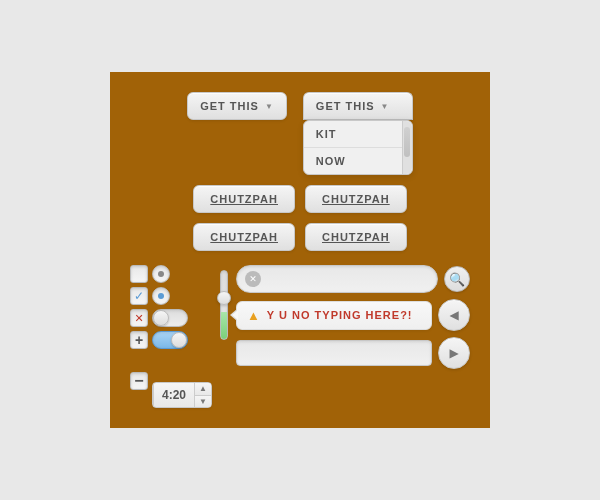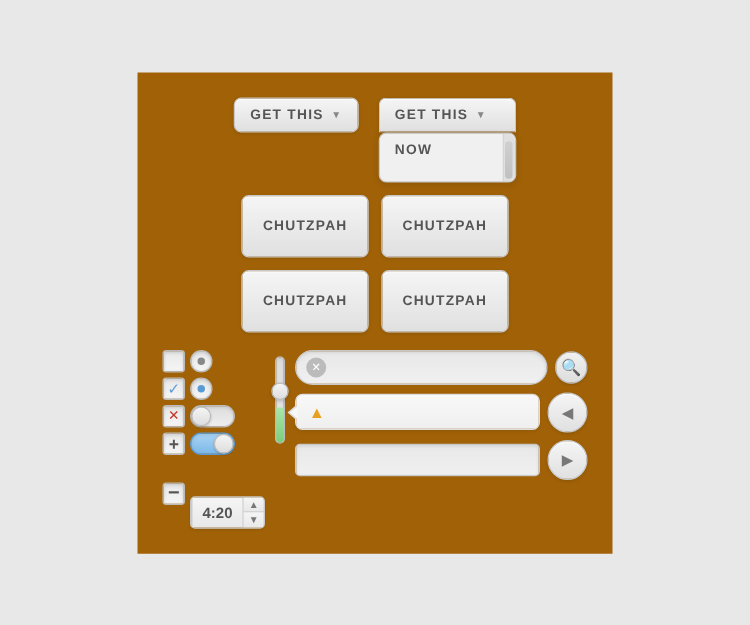--- a/index.html
+++ b/index.html
@@ -43,27 +43,28 @@
       box-shadow: 0 1px 3px rgba(0,0,0,0.1), inset 0 1px 0 rgba(255,255,255,0.7);
     }
     .btn-dropdown .arrow {
       font-size: 8px;
       color: #888;
     }
     .btn-plain {
       background: linear-gradient(to bottom, #f5f5f5, #e0e0e0);
       border: 1px solid #c8c8c8;
       border-radius: 6px;
-      padding: 18px 16px;
+      padding: 7px 16px;
       font-size: 11px;
       font-weight: bold;
       letter-spacing: 1px;
       color: #555;
       cursor: pointer;
       box-shadow: 0 1px 3px rgba(0,0,0,0.1), inset 0 1px 0 rgba(255,255,255,0.7);
+      text-decoration: underline;
     }
     
     .dropdown-open-container {
       position: relative;
       display: flex;
       flex-direction: column;
       gap: 0;
     }
     .dropdown-menu {
       background: #f0f0f0;
@@ -396,20 +397,21 @@
       <span class="arrow">▼</span>
     </button>
 
     <div class="dropdown-open-container">
       <button class="btn-dropdown" style="border-radius: 6px 6px 0 0; border-bottom: 1px solid #bbb;">
         <span>GET THIS</span>
         <span class="arrow">▼</span>
       </button>
       <div class="dropdown-menu">
         <div class="dropdown-menu-items">
+          <div class="dropdown-menu-item">KIT</div>
           <div class="dropdown-menu-item">NOW</div>
         </div>
         <div class="dropdown-scrollbar">
           <div class="scrollbar-thumb"></div>
         </div>
       </div>
     </div>
   </div>
 
   <div class="row" style="justify-content: center; gap: 10px;">
@@ -477,20 +479,21 @@
           <input type="text" style="">
         </div>
         <div class="search-btn">
           <span>🔍</span>
         </div>
       </div>
 
       <div style="display:flex; align-items:center; gap:6px;">
         <div class="alert-bubble" style="flex:1;">
           <span class="alert-icon">▲</span>
+          <span>Y U NO TYPING HERE?!</span>
         </div>
         <div class="media-btn">
           <span>◀</span>
         </div>
       </div>
 
       <div style="display:flex; align-items:center; gap:6px;">
         <div class="input-bar" style="flex:1;">
         </div>
         <div class="media-btn">

